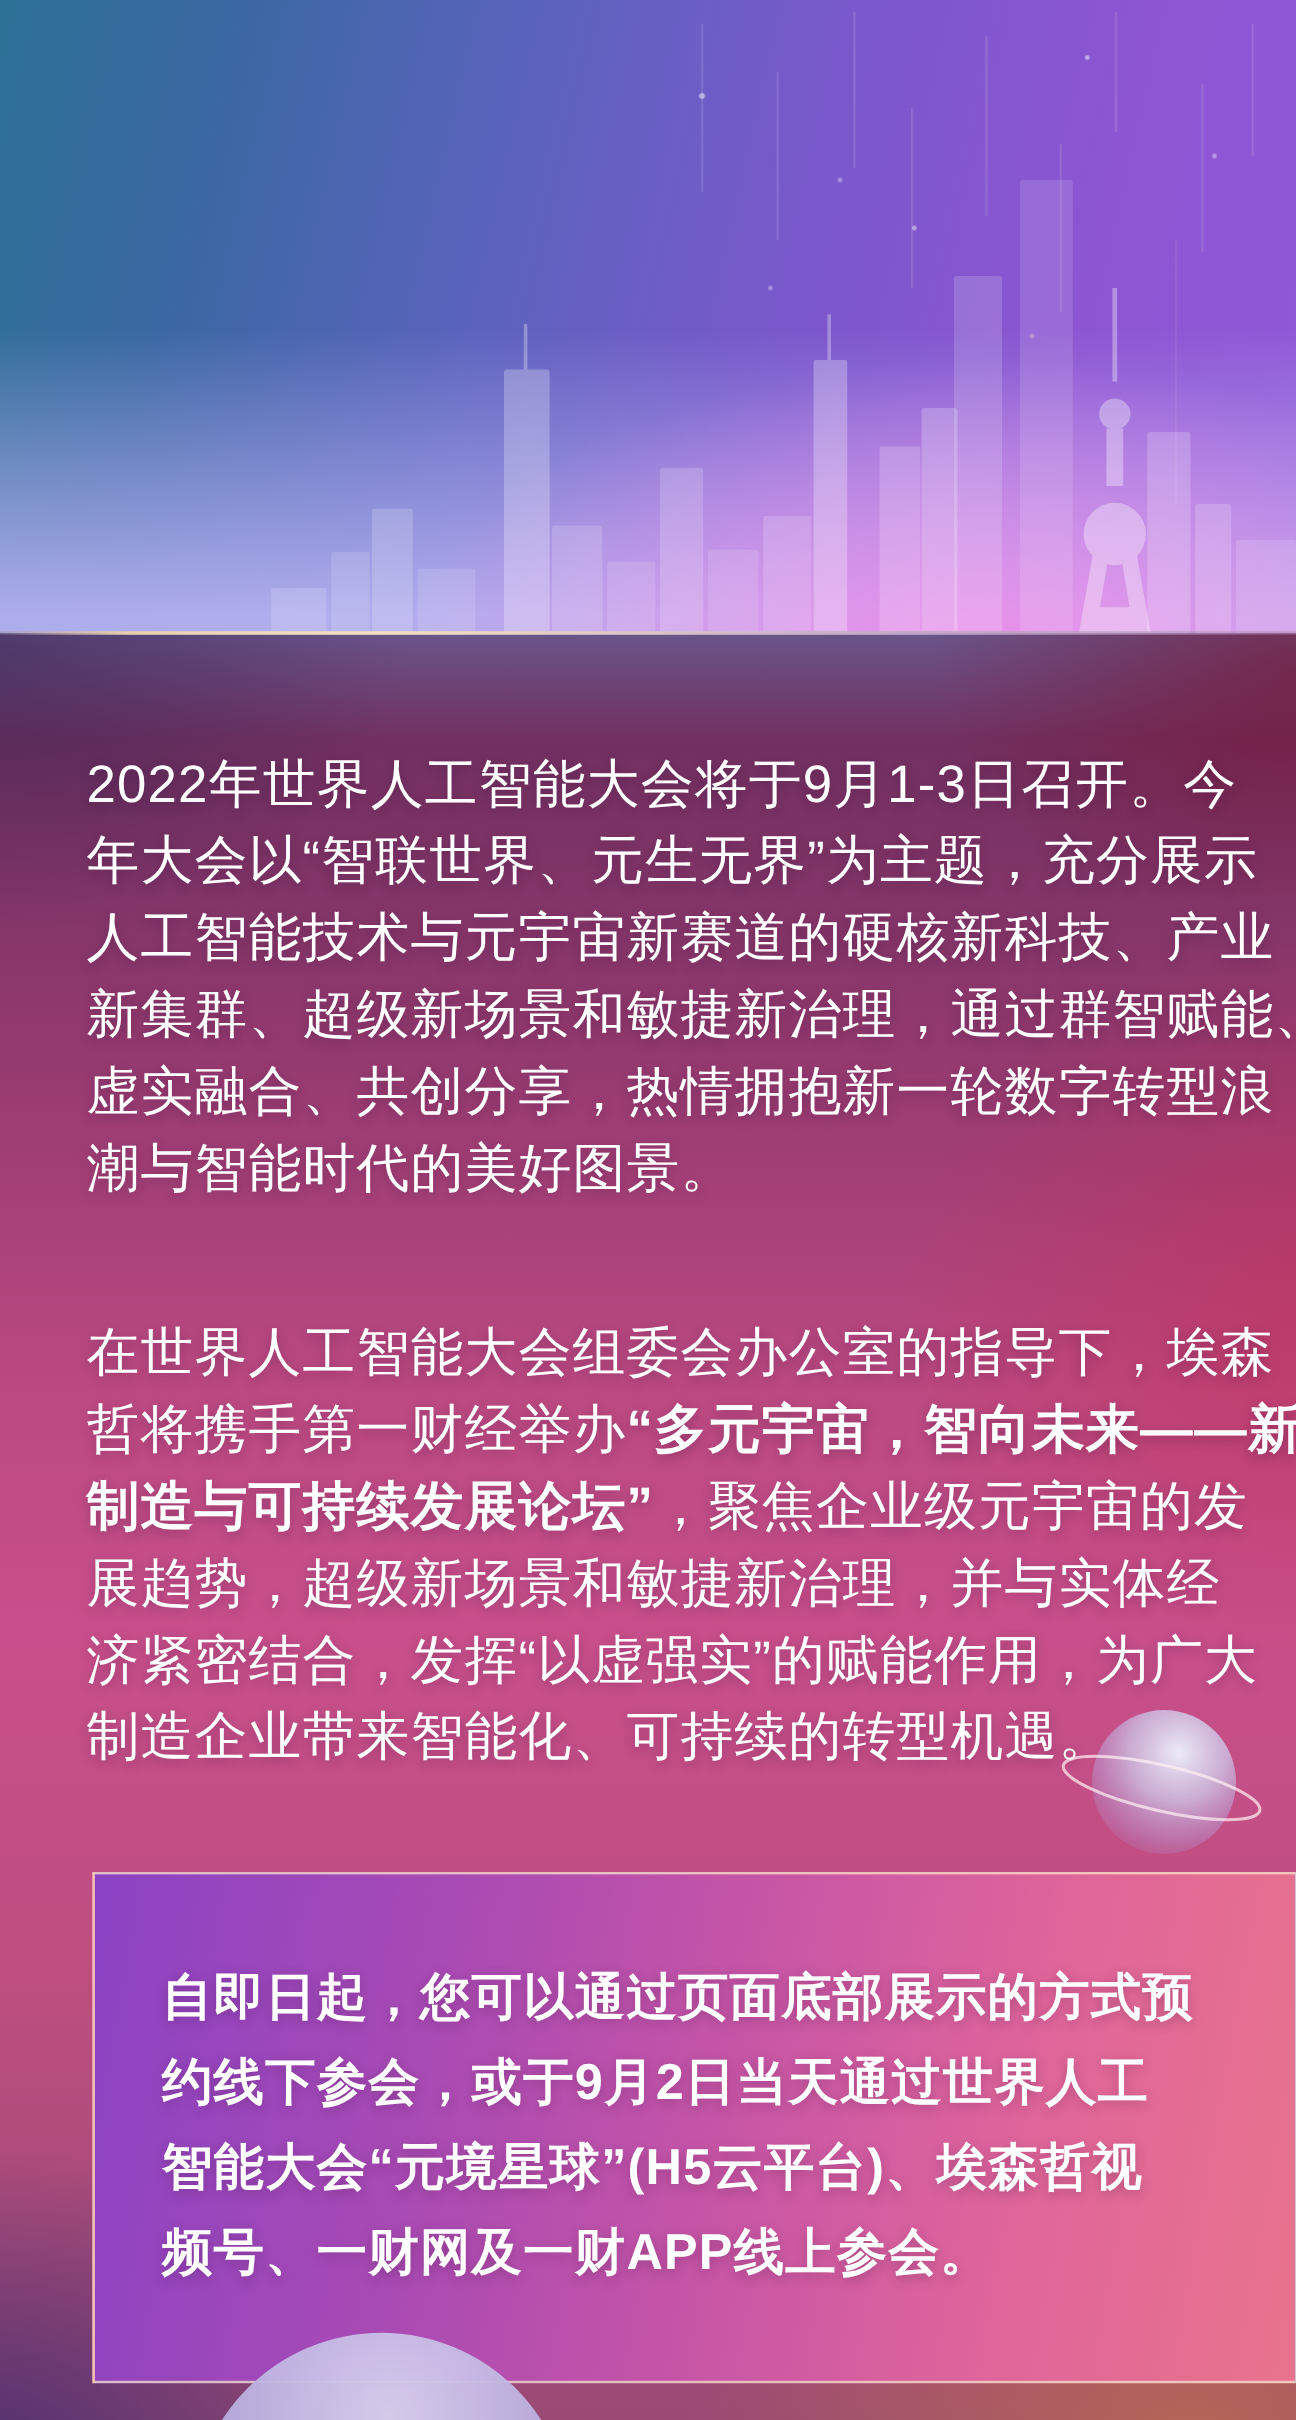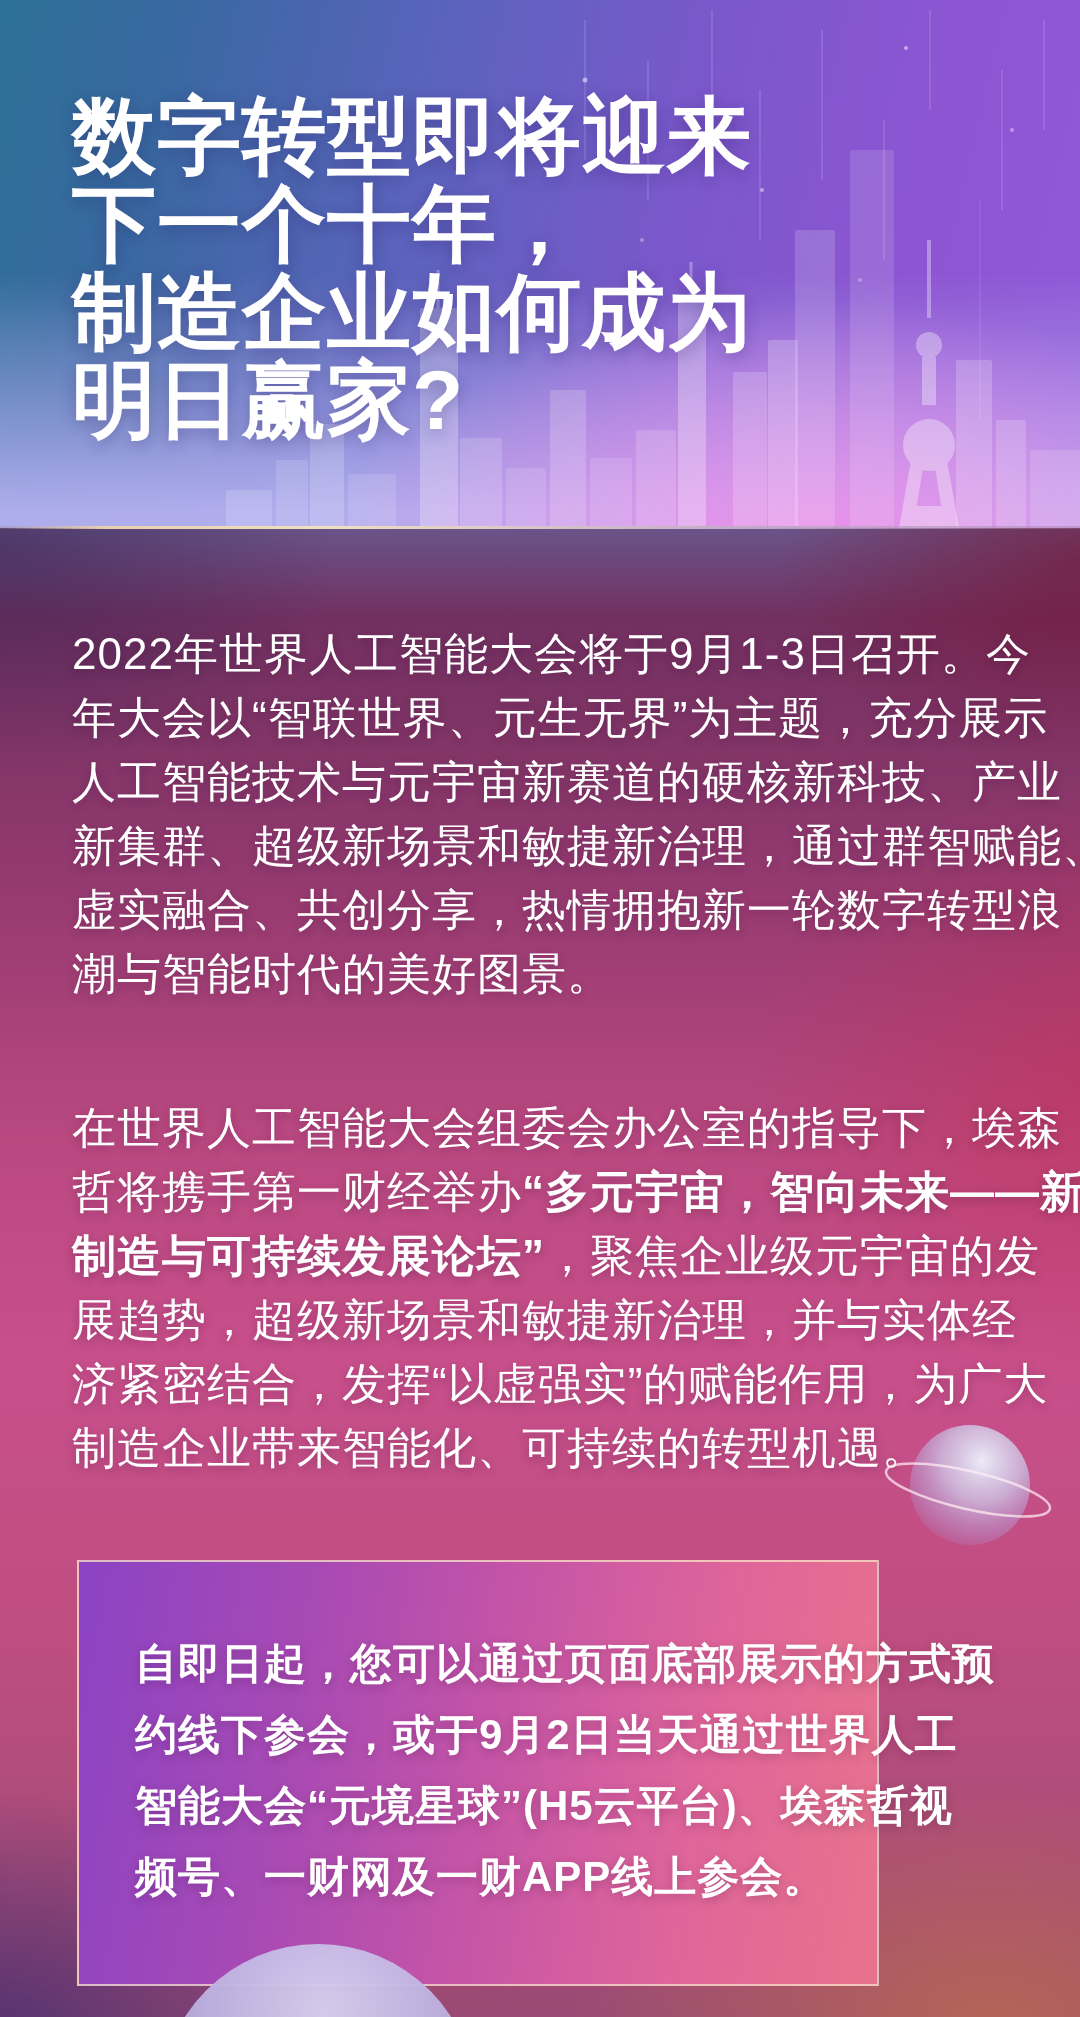--- a/index.html
+++ b/index.html
@@ -42,21 +42,21 @@
     font-size:44px;line-height:64px;font-weight:500;letter-spacing:1px;
     white-space:pre;text-shadow:0 3px 10px rgba(50,10,50,0.30);
   }
   .para1{top:622px;}
   .para2{top:1096px;}
   .bold-run{font-weight:800;}
   
   .planet{position:absolute;left:862px;top:1400px;}
   
   .cta{
-    position:absolute;left:77px;top:1560px;width:802px;height:426px;box-sizing:border-box;
+    position:absolute;left:77px;top:1560px;width:1004px;height:426px;box-sizing:border-box;
     border:2px solid rgba(246,228,200,0.75);
     background:linear-gradient(100deg, #8b43c4 0%, #a84ab4 28%, #c655a6 52%, #df659a 76%, #e8738c 100%);
   }
   .cta-text{
     position:absolute;left:56px;top:66px;margin:0;
     font-size:42px;line-height:71px;font-weight:800;letter-spacing:1px;
     white-space:pre;text-shadow:0 3px 10px rgba(60,10,50,0.25);
   }
   
   .sphere{
@@ -126,24 +126,20 @@
 
         <circle cx="585" cy="80" r="2.5" opacity="0.50"></circle>
         <circle cx="762" cy="190" r="2" opacity="0.45"></circle>
         <circle cx="906" cy="48" r="2" opacity="0.50"></circle>
         <circle cx="1012" cy="130" r="2" opacity="0.40"></circle>
         <circle cx="642" cy="240" r="2" opacity="0.35"></circle>
         <circle cx="860" cy="280" r="2" opacity="0.30"></circle>
         <circle cx="700" cy="150" r="2" opacity="0.35"></circle>
       </g>
     </svg>
-    <h1 class="title">数字转型即将迎来
-下一个十年，
-制造企业如何成为
-明日赢家?</h1>
   </div>
 
   <div class="divider"></div>
   <div class="body-bg"></div>
 
   <p class="para para1">2022年世界人工智能大会将于9月1-3日召开。今
 年大会以“智联世界、元生无界”为主题，充分展示
 人工智能技术与元宇宙新赛道的硬核新科技、产业
 新集群、超级新场景和敏捷新治理，通过群智赋能、
 虚实融合、共创分享，热情拥抱新一轮数字转型浪

